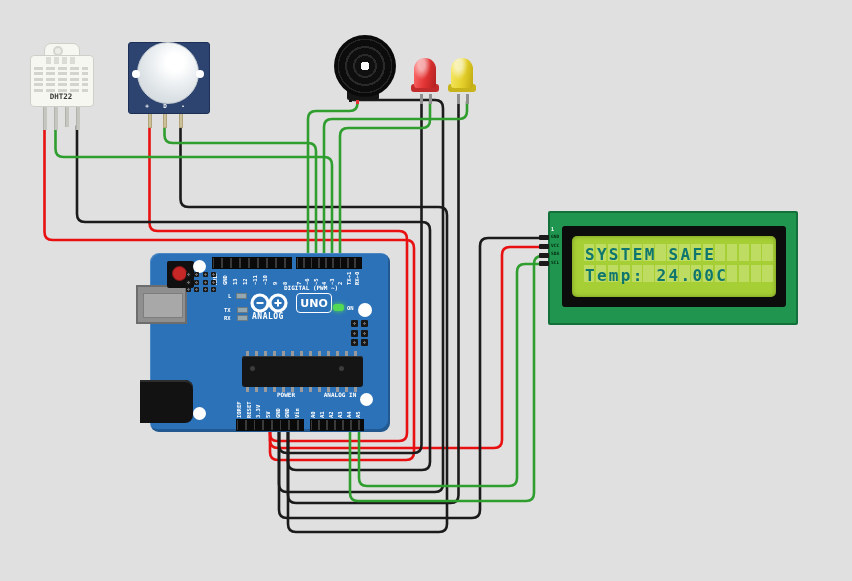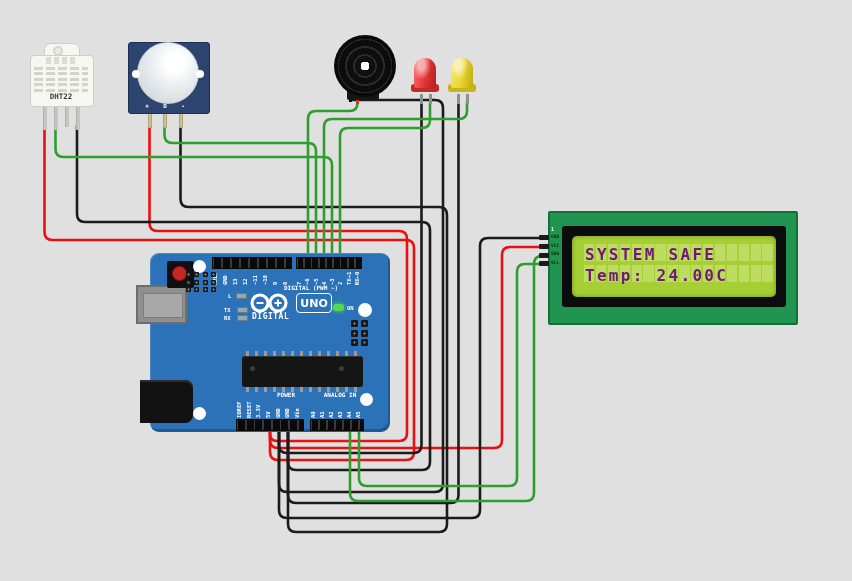--- a/index.html
+++ b/index.html
@@ -72,21 +72,21 @@
   .sled{position:absolute;width:11px;height:6px;background:#93a8b0;border:1px solid #6a7a80;box-sizing:border-box;}
   .tinytxt{position:absolute;font:bold 5.5px "DejaVu Sans Mono",monospace;color:#fff;}
   .uno-box{position:absolute;left:296px;top:293px;width:34px;height:18px;border:1.5px solid #fff;border-radius:4px;color:#fff;font:bold 11px "DejaVu Sans",sans-serif;display:flex;align-items:center;justify-content:center;}
   .on-led{position:absolute;left:333px;top:304px;width:11px;height:7px;border-radius:3px;background:#53d953;box-shadow:0 0 5px #53d953;}
 
   
   .lcd-board{position:absolute;left:548px;top:211px;width:250px;height:114px;background:#1f9550;border:2px solid #14703a;box-sizing:border-box;border-radius:2px;}
   .lcd-bezel{position:absolute;left:562px;top:226px;width:224px;height:81px;background:#0c0c0c;border-radius:3px;}
   .lcd-screen{position:absolute;left:572px;top:236px;width:204px;height:61px;background:#a6cf35;border-radius:5px;box-shadow:inset 0 0 4px rgba(60,80,0,.5);}
   .lcd-row{position:absolute;width:190px;height:17px;background:repeating-linear-gradient(90deg,rgba(255,255,215,.28) 0 10.4px,rgba(0,0,0,0) 10.4px 11.9px);}
-  .lcd-text{position:absolute;font:bold 16px "DejaVu Sans Mono",monospace;letter-spacing:2.3px;color:#701a75;white-space:pre;}
+  .lcd-text{position:absolute;font:bold 16px "DejaVu Sans Mono",monospace;letter-spacing:2.3px;color:#0f766e;white-space:pre;}
   .lcd-stub{position:absolute;left:539px;width:10px;height:5px;background:#1a1a1a;border-radius:1px;}
   .lcd-pinlbls{position:absolute;left:551px;top:234px;display:flex;flex-direction:column;gap:3.7px;}
   .lcd-pinlbls span{font:bold 4.5px "DejaVu Sans Mono",monospace;color:#05290e;height:5px;}
   .lcd-one{position:absolute;left:551px;top:226px;font:bold 5px "DejaVu Sans Mono",monospace;color:#fff;}
 </style>
 </head>
 <body>
 
 <div id="canvas">
 
@@ -260,21 +260,21 @@
     <div class="chip-dot" style="left:250px;top:366px;"></div>
     <div class="chip-dot" style="left:339px;top:366px;"></div>
 
     <svg class="abs" style="left:246px;top:292px;" width="48" height="22" viewBox="0 0 48 22">
       <circle cx="14" cy="11" r="8" fill="none" stroke="#fff" stroke-width="3.2"></circle>
       <circle cx="32" cy="11" r="8" fill="none" stroke="#fff" stroke-width="3.2"></circle>
       <rect x="10.5" y="10" width="7" height="2" fill="#fff"></rect>
       <rect x="28.5" y="10" width="7" height="2" fill="#fff"></rect>
       <rect x="31" y="7.5" width="2" height="7" fill="#fff"></rect>
     </svg>
-    <div class="abs" style="left:252px;top:312px;font:bold 8px 'DejaVu Sans Mono',monospace;color:#fff;letter-spacing:.5px;">DIGITAL</div>
+    <div class="abs" style="left:252px;top:312px;font:bold 8px 'DejaVu Sans Mono',monospace;color:#fff;letter-spacing:.5px;">ANALOG</div>
     <div class="uno-box">UNO</div>
     <div class="on-led"></div>
     <div class="tinytxt" style="left:347px;top:305px;">ON</div>
 
     <div class="tinytxt" style="left:228px;top:293px;">L</div>
     <div class="sled" style="left:236px;top:293px;"></div>
     <div class="tinytxt" style="left:224px;top:307px;">TX</div>
     <div class="sled" style="left:237px;top:307px;"></div>
     <div class="tinytxt" style="left:224px;top:315px;">RX</div>
     <div class="sled" style="left:237px;top:315px;"></div>

